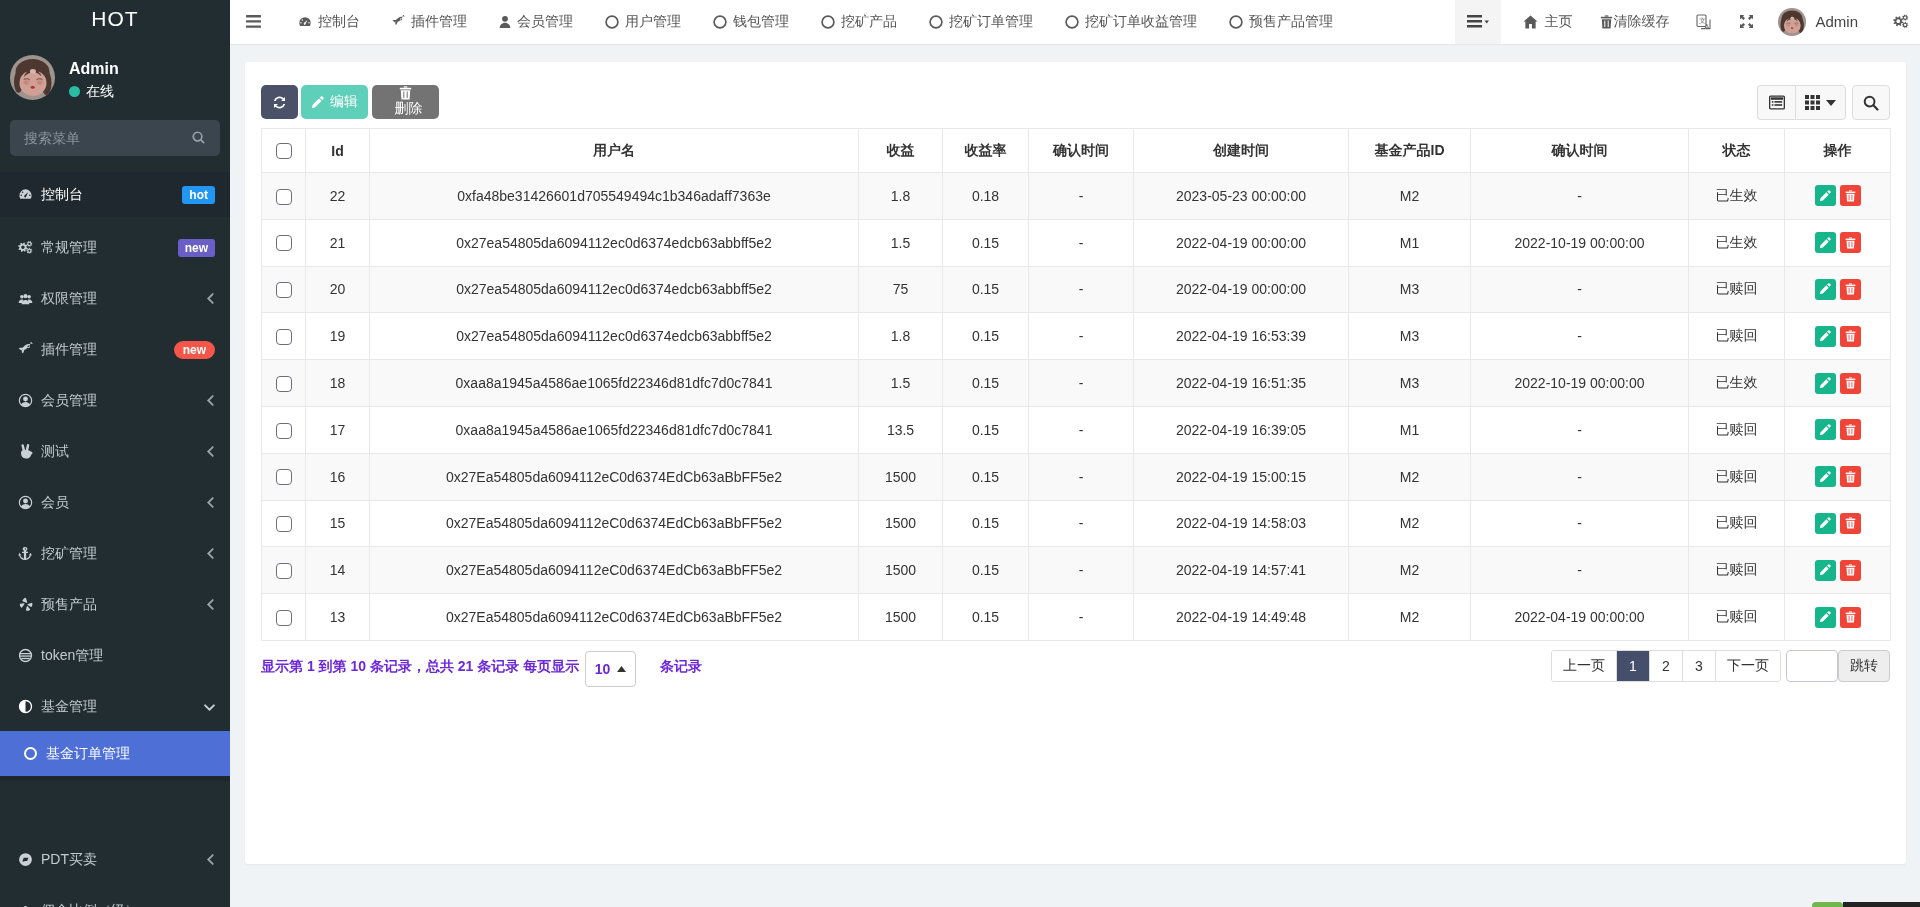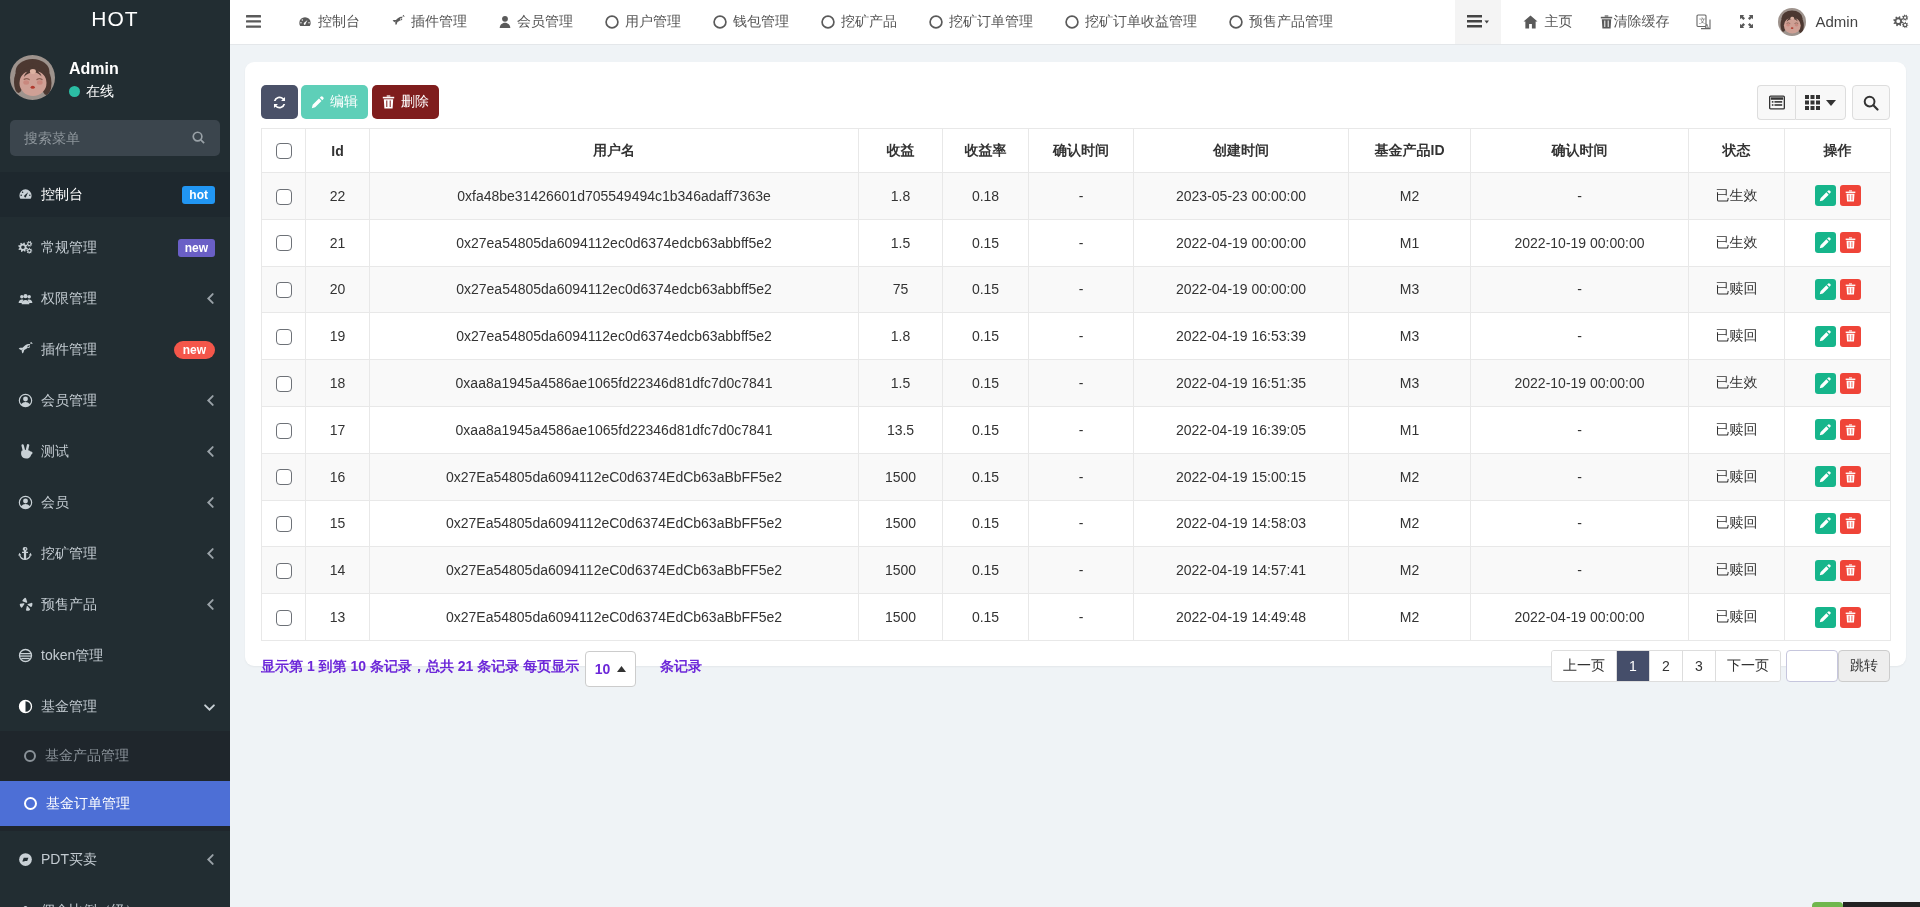--- a/index.html
+++ b/index.html
@@ -37,25 +37,25 @@
 .nav-l{position:absolute;left:0;top:0;height:43px;display:flex;align-items:center;padding-left:16px;}
 .nav-l .tab{display:flex;align-items:center;color:#555;margin-right:32px;white-space:nowrap;}
 .nav-l .tab.ham{margin-right:31px;}
 .nav-l .tab .ti{margin-right:6px;display:inline-flex;}
 .nav-r{position:absolute;right:11px;top:0;height:43px;display:flex;align-items:center;color:#555;}
 .nav-r .itm{display:flex;align-items:center;margin-left:0;}
 .ddbtn{position:absolute;left:1225px;top:0;width:46px;height:44px;background:#f4f4f4;display:flex;align-items:center;justify-content:center;}
 .avatar28{width:28px;height:28px;border-radius:50%;overflow:hidden;}
 
 #content{position:absolute;left:230px;top:44px;right:0;bottom:0;background:#eff3f6;}
-.card{position:absolute;left:15px;top:18px;width:1661px;height:604px;background:#fff;border-radius:9px;box-shadow:0 1px 2px rgba(0,0,0,.05);}
+.card{position:absolute;left:15px;top:18px;width:1661px;height:802px;background:#fff;border-radius:3px;box-shadow:0 1px 2px rgba(0,0,0,.05);}
 .btn{display:inline-flex;align-items:center;justify-content:center;border:none;border-radius:5px;color:#fff;font-size:14px;font-family:inherit;}
 .btn-refresh{position:absolute;left:16px;top:23px;width:37px;height:34px;background:#4a5168;}
 .btn-edit{position:absolute;left:56px;top:23px;width:67px;height:34px;background:#5ecfb8;}
-.btn-del{position:absolute;left:127px;top:23px;width:67px;height:34px;background:#7f1d1d;}
+.btn-del{position:absolute;left:127px;top:23px;width:67px;height:34px;background:#737373;flex-direction:column;}
 .btn span{margin-left:6px;}
 .tools{position:absolute;right:60px;top:23px;height:35px;display:flex;}
 .tbtn{height:35px;background:#f8f8f8;border:1px solid #ddd;display:flex;align-items:center;justify-content:center;}
 .tbtn:first-child{width:38px;}.tbtn:last-child{width:51px;}
 .tbtn:first-child{border-radius:4px 0 0 4px;border-right:none;width:38px;}
 .tbtn:last-child{border-radius:0 4px 4px 0;width:51px;}
 .sbtn{position:absolute;right:16px;top:23px;width:38px;height:35px;background:#f8f8f8;border:1px solid #ddd;border-radius:4px;display:flex;align-items:center;justify-content:center;}
 
 .tbl{position:absolute;left:16px;top:66px;width:1629px;border-collapse:collapse;table-layout:fixed;}
 .tbl th,.tbl td{border:1px solid #e8e8e8;text-align:center;font-size:14px;color:#333;overflow:hidden;}
@@ -190,21 +190,20 @@
     <li><span class="mi">
           <svg width="15" height="15" viewBox="0 0 16 16">
             <circle cx="8" cy="8" r="6.4" fill="none" stroke="#fff" stroke-width="1.4"></circle>
             <path fill="#fff" d="M8 1.6v12.8A6.4 6.4 0 0 1 8 1.6z"></path>
           </svg>
         </span>基金管理<span class="chev"><svg width="11" height="9" viewBox="0 0 10 8">
             <path d="M1 2l4 4 4-4" fill="none" stroke="#c9d1d6" stroke-width="1.7" stroke-linecap="round"></path>
           </svg></span></li>
   </ul>
   <div class="submenu">
-    <div class="subitem"><span class="ring"></span>基金产品管理</div>
     <div class="subitem active"><span class="ring"></span>基金订单管理</div>
   </div>
   <ul class="menu2">
     <li><span class="mi">
           <svg width="15" height="15" viewBox="0 0 16 16">
             <circle cx="8" cy="8" r="6.8" fill="#c9d1d6"></circle>
             <path fill="#222d32" d="M6.1 6.1h5l-1.3 3.4h-5zM4.6 10.2l.5-1.2h2.2l-.5 1.2z"></path>
           </svg>
         </span>PDT买卖<span class="chev"><svg width="9" height="11" viewBox="0 0 8 10">
             <path d="M6 1 2 5l4 4" fill="none" stroke="#9aa2a8" stroke-width="1.7" stroke-linecap="round"></path>

